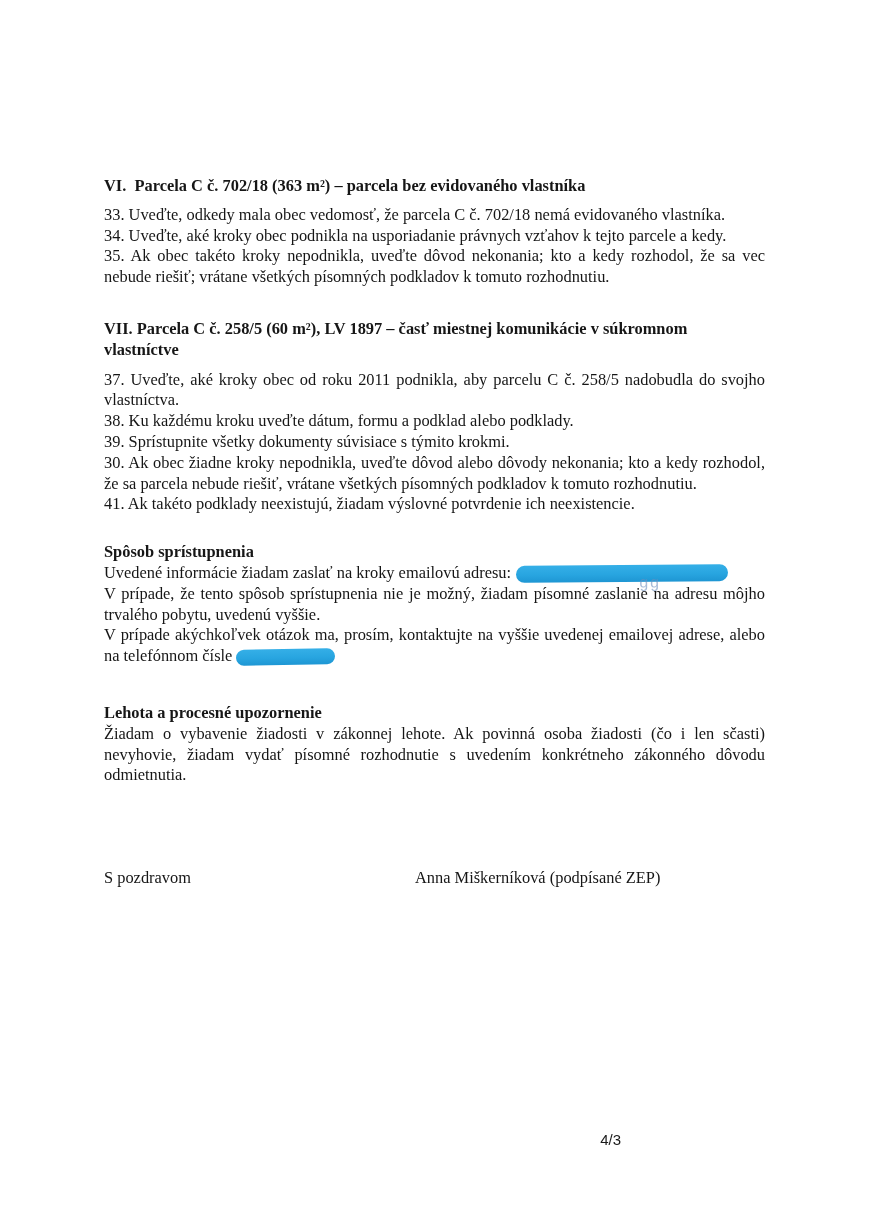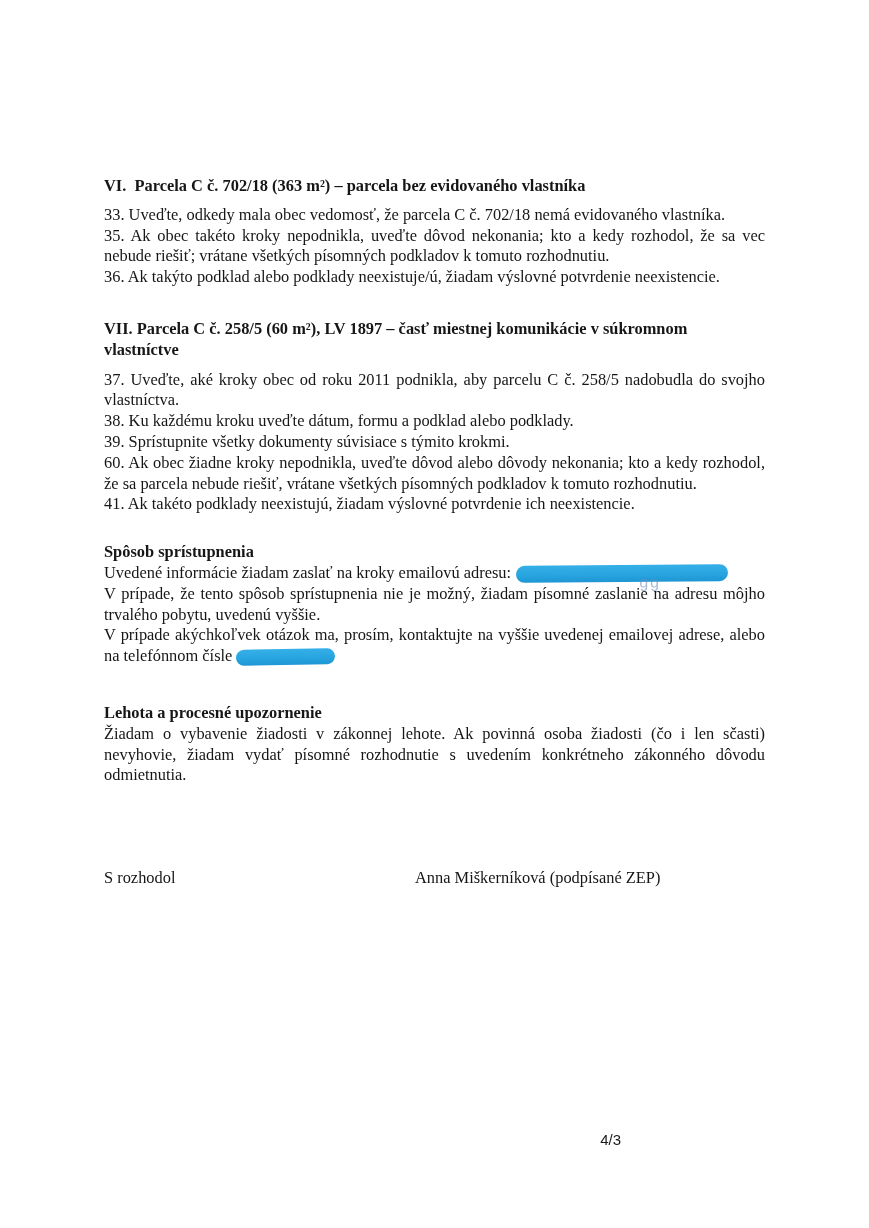--- a/index.html
+++ b/index.html
@@ -86,38 +86,38 @@
   }
 </style>
 </head>
 <body>
 
 <div class="page">
   <main class="content">
 
     <p class="heading h-vi">VI.  Parcela C č. 702/18 (363 m²) – parcela bez evidovaného vlastníka</p>
     <p class="para">33. Uveďte, odkedy mala obec vedomosť, že parcela C č. 702/18 nemá evidovaného vlastníka.</p>
+    <p class="para">34. Uveďte, aké kroky obec podnikla na usporiadanie právnych vzťahov k tejto parcele a kedy.</p>
     <p class="para">35. Ak obec takéto kroky nepodnikla, uveďte dôvod nekonania; kto a kedy rozhodol, že sa vec nebude riešiť; vrátane všetkých písomných podkladov k tomuto rozhodnutiu.</p>
-    <p class="para">36. Ak takýto podklad alebo podklady neexistuje/ú, žiadam výslovné potvrdenie neexistencie.</p>
 
     <p class="heading h-vii">VII. Parcela C č. 258/5 (60 m²), LV 1897 – časť miestnej komunikácie v súkromnom vlastníctve</p>
     <p class="para">37. Uveďte, aké kroky obec od roku 2011 podnikla, aby parcelu C č. 258/5 nadobudla do svojho vlastníctva.</p>
     <p class="para">38. Ku každému kroku uveďte dátum, formu a podklad alebo podklady.</p>
     <p class="para">39. Sprístupnite všetky dokumenty súvisiace s týmito krokmi.</p>
-    <p class="para">60. Ak obec žiadne kroky nepodnikla, uveďte dôvod alebo dôvody nekonania; kto a kedy rozhodol, že sa parcela nebude riešiť, vrátane všetkých písomných podkladov k tomuto rozhodnutiu.</p>
+    <p class="para">30. Ak obec žiadne kroky nepodnikla, uveďte dôvod alebo dôvody nekonania; kto a kedy rozhodol, že sa parcela nebude riešiť, vrátane všetkých písomných podkladov k tomuto rozhodnutiu.</p>
     <p class="para">41. Ak takéto podklady neexistujú, žiadam výslovné potvrdenie ich neexistencie.</p>
 
     <p class="heading h-sposob">Spôsob sprístupnenia</p>
     <p class="para"><span>Uvedené informácie žiadam zaslať na kroky emailovú adresu:</span><span class="redaction email"><span class="peek">gg</span></span></p>
     <p class="para">V prípade, že tento spôsob sprístupnenia nie je možný, žiadam písomné zaslanie na adresu môjho trvalého pobytu, uvedenú vyššie.</p>
     <p class="para"><span>V prípade akýchkoľvek otázok ma, prosím, kontaktujte na vyššie uvedenej emailovej adrese, alebo na telefónnom čísle</span><span class="redaction phone"></span></p>
 
     <p class="heading h-lehota">Lehota a procesné upozornenie</p>
     <p class="para">Žiadam o vybavenie žiadosti v zákonnej lehote. Ak povinná osoba žiadosti (čo i len sčasti) nevyhovie, žiadam vydať písomné rozhodnutie s uvedením konkrétneho zákonného dôvodu odmietnutia.</p>
 
     <div class="closing">
-      <span>S rozhodol</span>
+      <span>S pozdravom</span>
       <span class="signature">Anna Miškerníková (podpísané ZEP)</span>
     </div>
   </main>
 
   <div class="page-number">4/3</div>
 </div>
 
 </body></html>

